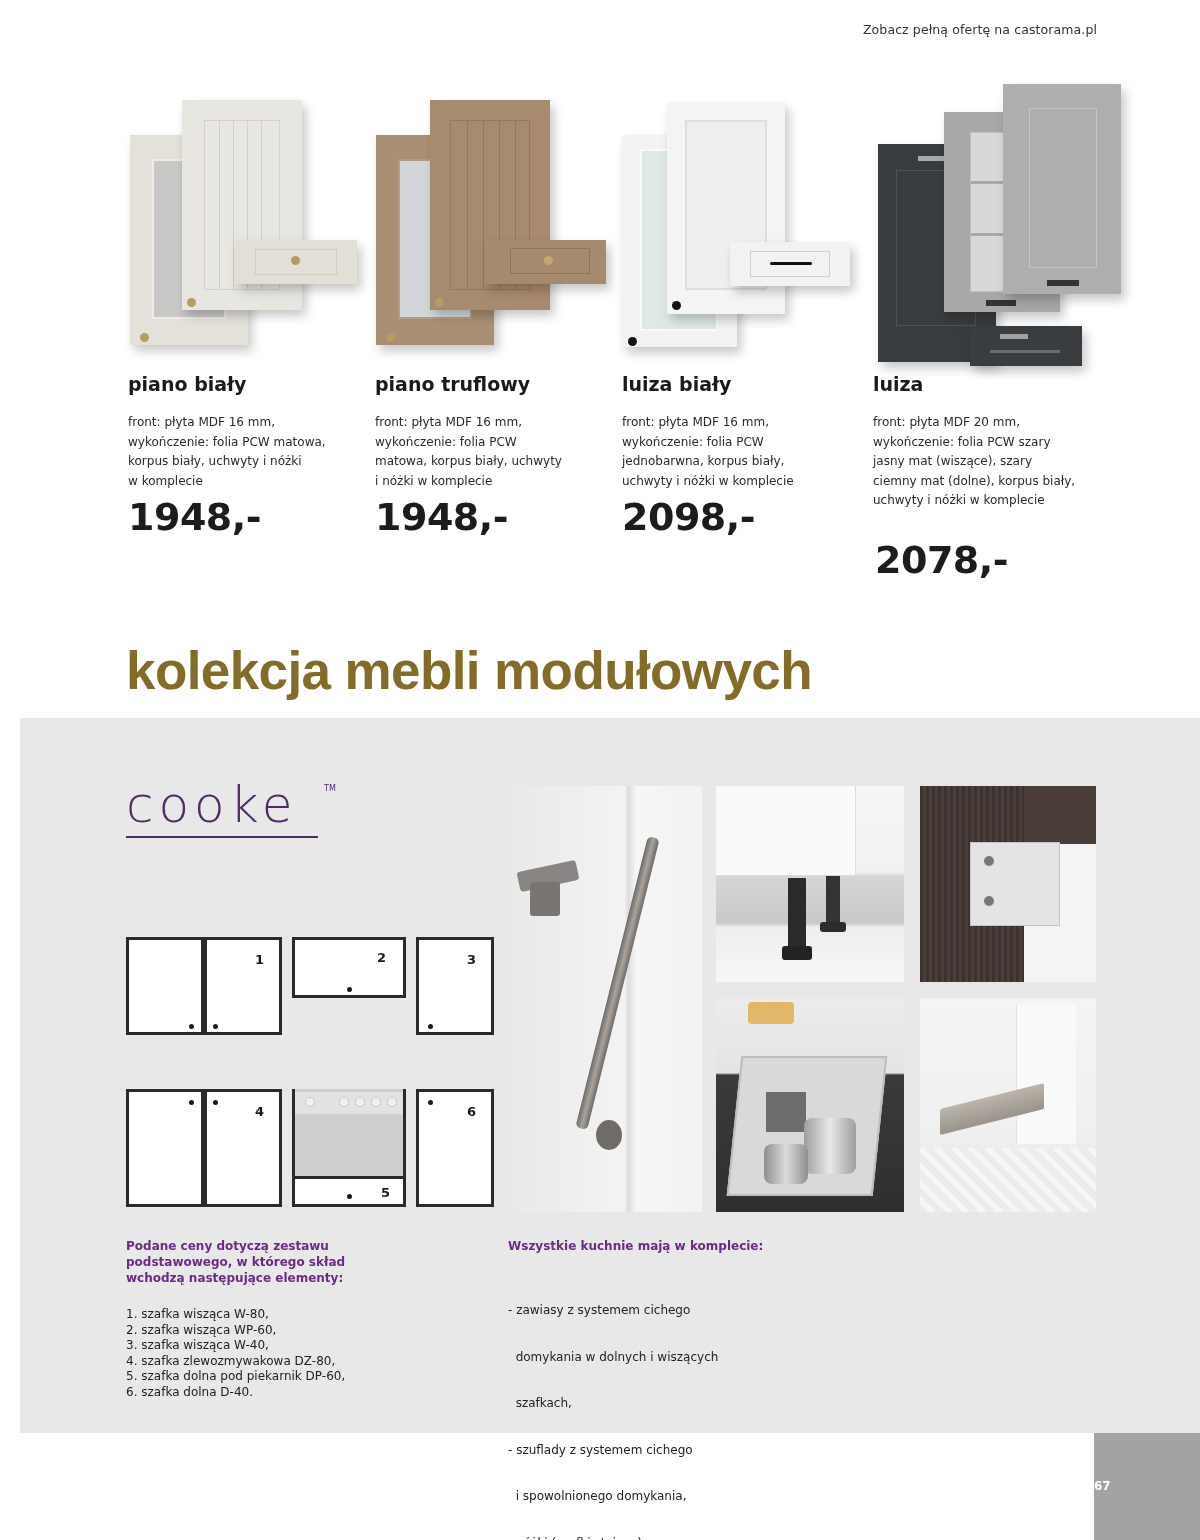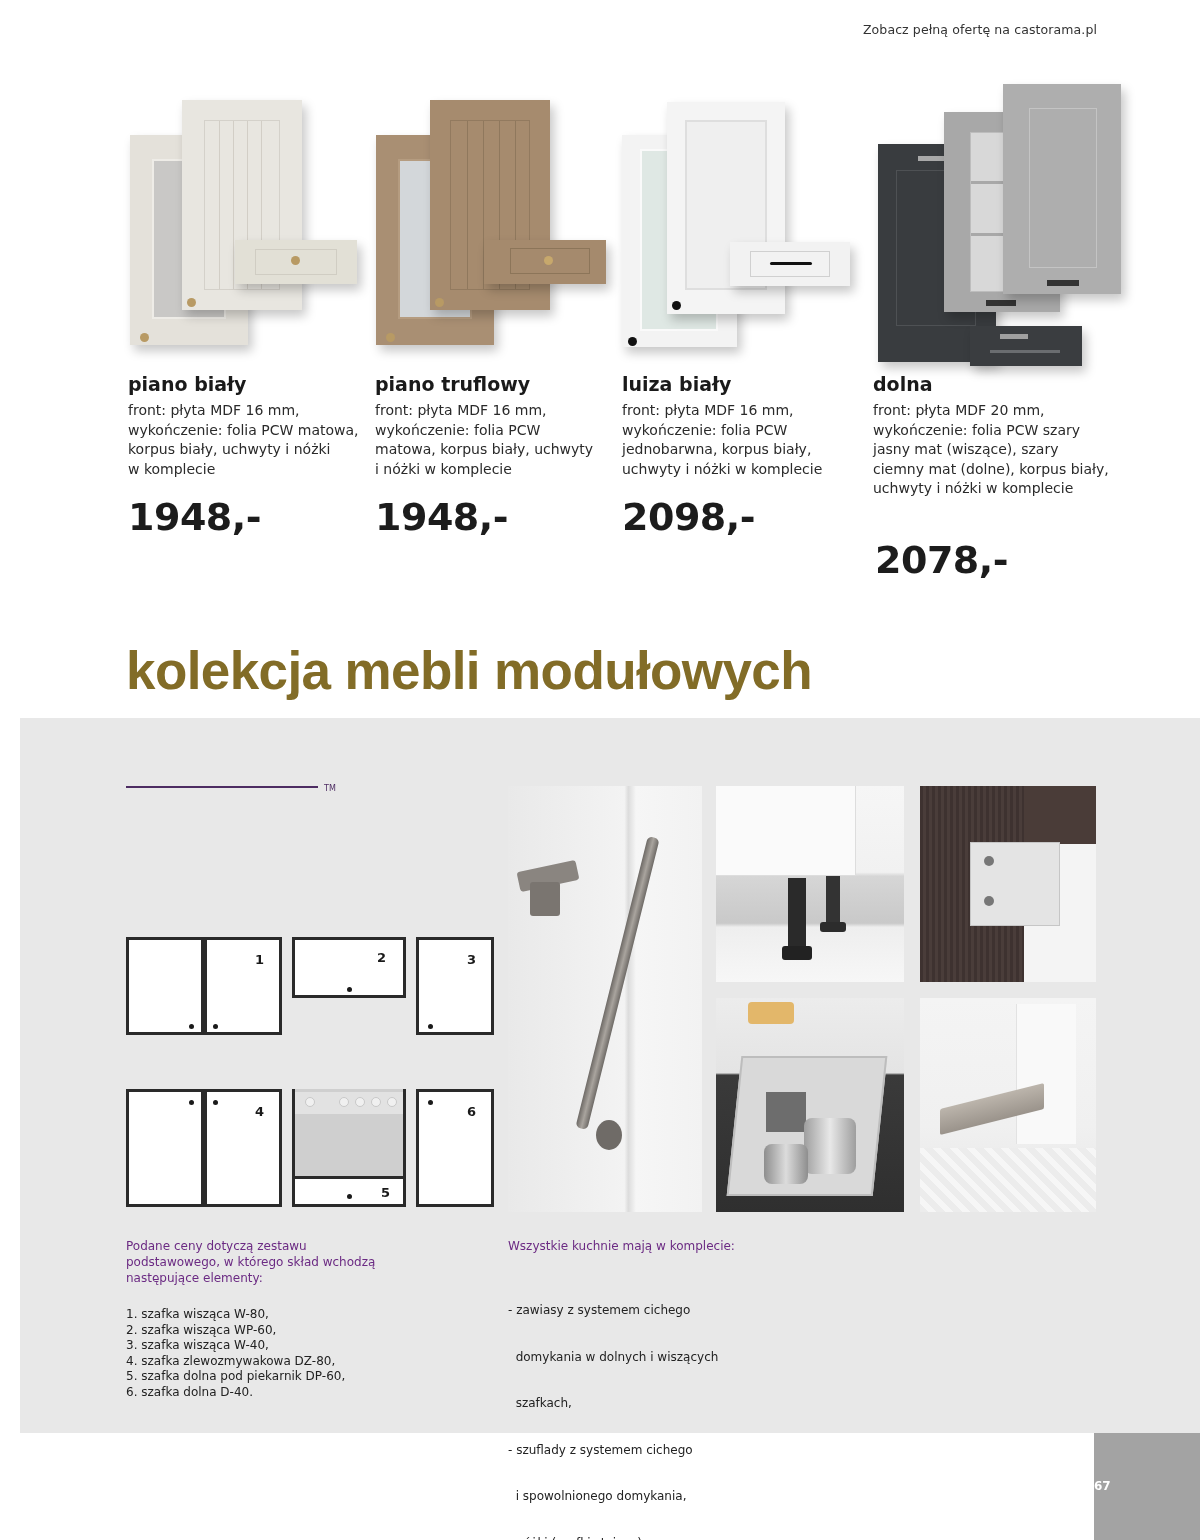--- a/index.html
+++ b/index.html
@@ -10,40 +10,40 @@
 
   
   .prod-visual { position: absolute; }
   .door { position: absolute; box-shadow: 4px 6px 10px rgba(0,0,0,0.22); }
   .inset { position: absolute; }
   .knob { position: absolute; width: 9px; height: 9px; border-radius: 50%; }
   .groove { position: absolute; top: 0; bottom: 0; width: 1px; }
 
   .prod-text { position: absolute; width: 240px; }
   .prod-name { font-size: 19px; font-weight: bold; color: #1a1a1a; line-height: 22px; }
-  .prod-desc { font-size: 14px; line-height: 19.6px; color: #2a2a2a; margin-top: 6px; }
+  .prod-desc { font-size: 12px; line-height: 19.6px; color: #2a2a2a; margin-top: 18px; }
   .prod-price { position: absolute; font-size: 38px; font-weight: bold; color: #1c1c1c; letter-spacing: -0.5px; }
 
   .section-title { position: absolute; left: 126px; top: 640px; font-size: 53px; font-weight: bold; color: #826c27; letter-spacing: -0.6px; font-family: "Liberation Sans", sans-serif; }
 
   .panel { position: absolute; left: 20px; top: 718px; width: 1180px; height: 715px; background: #e8e8e8; }
 
   .logo { position: absolute; left: 126px; top: 780px; width: 200px; color: #4a2a5e; }
   .logo-cooke { font-family: "DejaVu Sans", sans-serif; font-weight: 200; font-size: 50px; letter-spacing: 5px; line-height: 50px; color: #4d2c62; }
   .logo-tm { position: absolute; left: 198px; top: 4px; font-size: 8px; color: #4d2c62; }
   .logo-line { width: 192px; height: 2px; background: #4d2c62; margin-top: 6px; }
   .logo-lewis { font-family: "DejaVu Serif", serif; font-size: 40px; line-height: 46px; color: #4d2c62; letter-spacing: 1px; }
 
   .diag { position: absolute; background: #fff; border: 3px solid #2a2a2a; }
   .dot { position: absolute; width: 5px; height: 5px; background: #1a1a1a; border-radius: 50%; }
   .dnum { position: absolute; font-size: 13px; font-weight: bold; color: #1a1a1a; }
 
   .photo { position: absolute; overflow: hidden; }
 
-  .info-head { position: absolute; font-size: 12px; font-weight: normal; color: #6b2a83; line-height: 16px; }
+  .info-head { position: absolute; font-size: 12px; font-weight: bold; color: #6b2a83; line-height: 16px; }
   .info-list { position: absolute; font-size: 12px; color: #222; line-height: 15.5px; list-style: none; margin-top: 12px; }
 
   .page-num-box { position: absolute; left: 1094px; top: 1433px; width: 106px; height: 107px; background: #a3a3a3; }
   .page-num { position: absolute; left: 0; right: 0; top: 46px; text-align: left; color: #fff; font-size: 12px; font-weight: bold; }
 </style>
 </head>
 <body>
 
 <div class="top-link">Zobacz pełną ofertę na castorama.pl</div>
 
@@ -147,36 +147,37 @@
   <div class="door" style="left:135px;top:4px;width:118px;height:210px;background:#aeaeae;">
     <div class="inset" style="left:26px;top:24px;width:68px;height:160px;border:1px solid #c4c4c4;"></div>
     <div style="position:absolute;left:44px;top:196px;width:32px;height:6px;background:#333;"></div>
   </div>
   <div class="door" style="left:102px;top:246px;width:112px;height:40px;background:#3a3d40;">
     <div style="position:absolute;left:30px;top:8px;width:28px;height:5px;background:#a0a0a0;"></div>
     <div style="position:absolute;left:20px;top:24px;width:70px;height:3px;background:#6a6d70;"></div>
   </div>
 </div>
 <div class="prod-text" style="left:873px;top:373px;">
-  <div class="prod-name">dolna</div>
+  <div class="prod-name">luiza</div>
   <div class="prod-desc">
     <div>front: płyta MDF 20 mm,</div>
     <div>wykończenie: folia PCW szary</div>
     <div>jasny mat (wiszące), szary</div>
     <div>ciemny mat (dolne), korpus biały,</div>
     <div>uchwyty i nóżki w komplecie</div>
   </div>
 </div>
 <div class="prod-price" style="left:875px;top:538px;">2078,-</div>
 
 <div class="section-title">kolekcja mebli modułowych</div>
 
 <div class="panel"></div>
 
 <div class="logo">
+  <div class="logo-cooke">cooke</div>
   <div class="logo-tm">TM</div>
   <div class="logo-line"></div>
 </div>
 
 <div>
   <div class="diag" style="left:126px;top:937px;width:78px;height:98px;">
       <div class="dot" style="left:60px;top:84px;"></div>
     </div>
   <div class="diag" style="left:204px;top:937px;width:78px;height:98px;">
       <div class="dot" style="left:6px;top:84px;"></div>

